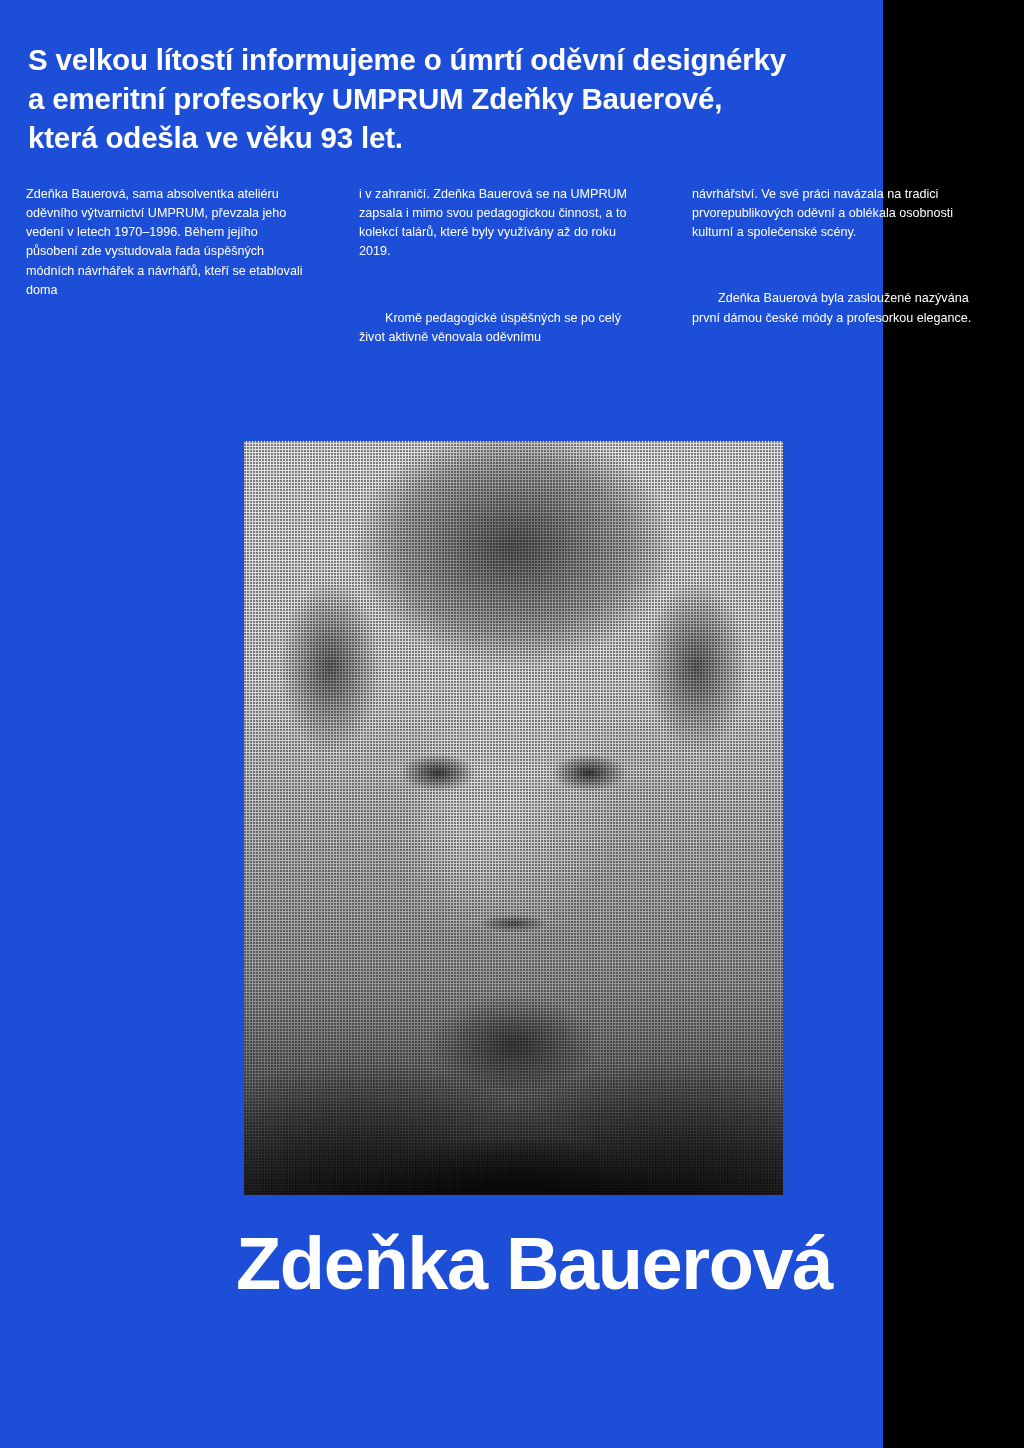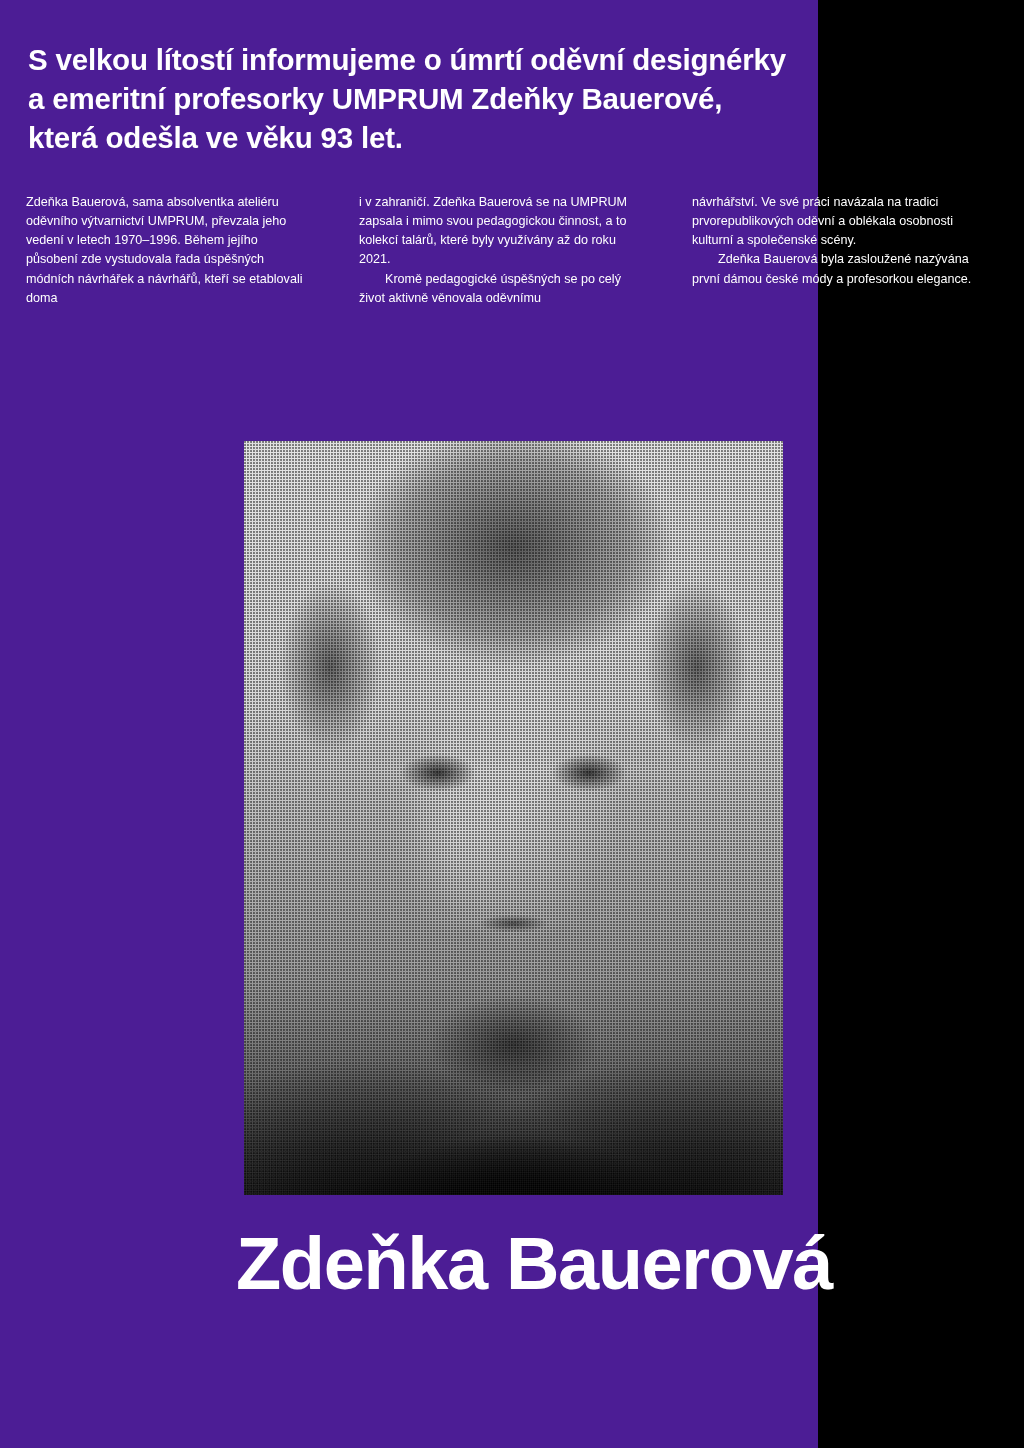--- a/index.html
+++ b/index.html
@@ -11,60 +11,61 @@
     width: 1024px;
     height: 1448px;
     overflow: hidden;
     font-family: "Liberation Sans", sans-serif;
     color: #ffffff;
     position: relative;
   }
 
   .poster {
     position: relative;
-    width: 818px;
+    width: 883px;
     height: 1448px;
-    background: #4c1d95;
+    background: #1d4ed8;
   }
 
   
   .headline {
     position: absolute;
     left: 28px;
     top: 20px;
     width: 900px;
     font-size: 29.5px;
     line-height: 1.33;
     font-weight: 700;
     letter-spacing: -0.2px;
     color: #ffffff;
     white-space: pre-line;
   }
 
   
   .columns {
     position: absolute;
     left: 26px;
-    top: 193px;
+    top: 185px;
     width: 970px;
     display: flex;
     gap: 50px;
   }
   .col {
     width: 283px;
     font-size: 12.6px;
     line-height: 1.52;
     font-weight: 400;
     color: #ffffff;
   }
   .col p {
     margin: 0;
   }
   .col p.indent {
     text-indent: 26px;
+    margin-top: 47px;
   }
 
   
   .portrait-wrap {
     position: absolute;
     left: 244px;
     top: 441px;
     width: 539px;
     height: 754px;
     background: #d9d9d9;
@@ -155,21 +156,21 @@
 a emeritní profesorky UMPRUM Zdeňky Bauerové,
 která odešla ve věku 93 let.</h1>
 
   <div class="columns">
 
     <div class="col">
       <p>Zdeňka Bauerová, sama absolventka ateliéru oděvního výtvarnictví UMPRUM, převzala jeho vedení v letech 1970–1996. Během jejího působení zde vystudovala řada úspěšných módních návrhářek a návrhářů, kteří se etablovali doma</p>
     </div>
 
     <div class="col">
-      <p>i v zahraničí. Zdeňka Bauerová se na UMPRUM zapsala i mimo svou pedagogickou činnost, a to kolekcí talárů, které byly využívány až do roku 2021.</p>
+      <p>i v zahraničí. Zdeňka Bauerová se na UMPRUM zapsala i mimo svou pedagogickou činnost, a to kolekcí talárů, které byly využívány až do roku 2019.</p>
       <p class="indent">Kromě pedagogické úspěšných se po celý život aktivně věnovala oděvnímu</p>
     </div>
 
     <div class="col">
       <p>návrhářství. Ve své práci navázala na tradici prvorepublikových oděvní a oblékala osobnosti kulturní a společenské scény.</p>
       <p class="indent">Zdeňka Bauerová byla zasloužené nazývána první dámou české módy a profesorkou elegance.</p>
     </div>
 
   </div>
 

